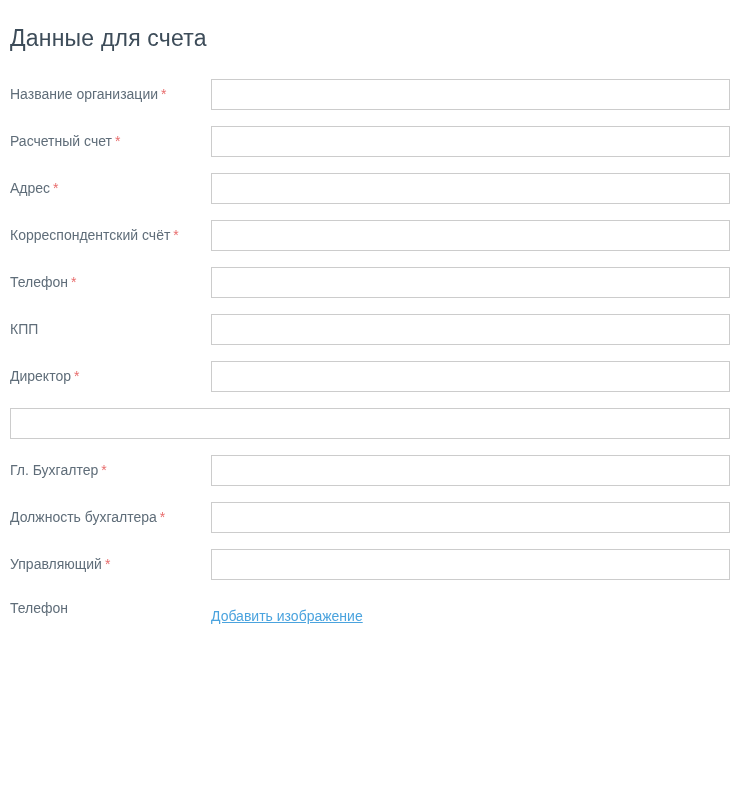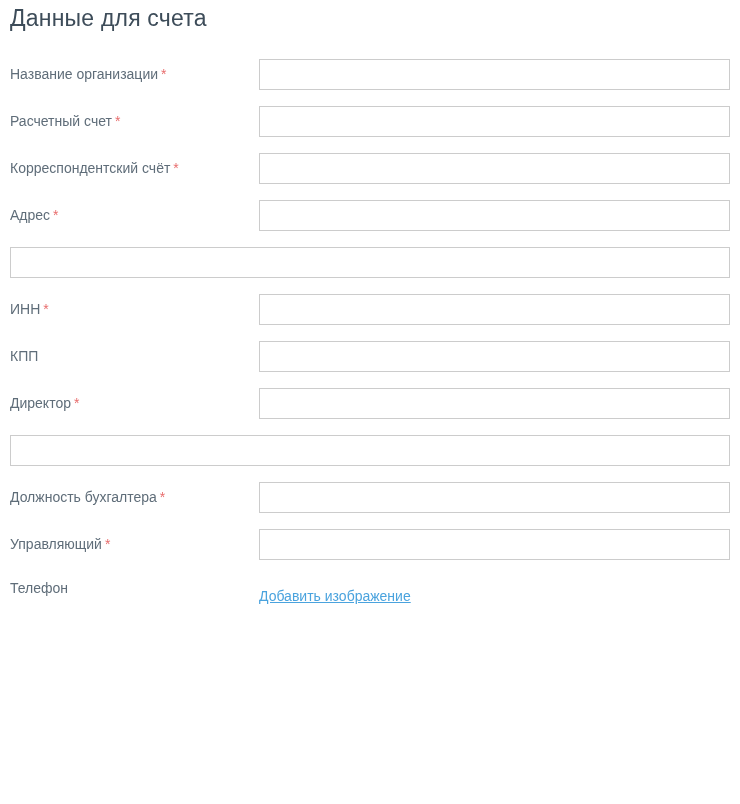--- a/index.html
+++ b/index.html
@@ -11,36 +11,35 @@
     --page-bg:#ffffff;
   }
   *{margin:0;padding:0;box-sizing:border-box;}
   html,body{
     width:740px;
     background:var(--page-bg);
     font-family:"Liberation Sans","DejaVu Sans",sans-serif;
   }
   body{height:804px;overflow:hidden;}
   .page{
-    padding:4px 10px 0 10px;
+    padding:24px 10px 0 10px;
     width:740px;
   }
   h1.page-title{
     font-size:23px;
     line-height:28px;
     font-weight:400;
     color:var(--title-color);
     margin:0 0 27px 0;
     letter-spacing:.2px;
   }
   .form-row{
     display:flex;
     align-items:flex-start;
     margin-bottom:16px;
-    gap:48px;
   }
   .label-cell{
     width:201px;
     flex:0 0 201px;
     padding-top:7px;
     padding-right:12px;
     font-size:14px;
     line-height:17px;
     color:var(--label-color);
   }
@@ -97,50 +96,45 @@
     <div class="label-cell">
       <span class="label-text">Расчетный счет</span><span class="req">*</span>
     </div>
     <div class="control">
       <input type="text" class="text-input" style="">
     </div>
   </div>
 
   <div class="form-row">
     <div class="label-cell">
+      <span class="label-text">Адрес</span><span class="req">*</span>
+    </div>
+    <div class="control">
+      <input type="text" class="text-input" style="">
+    </div>
+  </div>
+
+  <div class="form-row">
+    <div class="label-cell">
       <span class="label-text">Корреспондентский счёт</span><span class="req">*</span>
     </div>
     <div class="control">
       <input type="text" class="text-input" style="">
     </div>
   </div>
 
   <div class="form-row">
     <div class="label-cell">
-      <span class="label-text">Адрес</span><span class="req">*</span>
+      <span class="label-text">Телефон</span><span class="req">*</span>
     </div>
     <div class="control">
       <input type="text" class="text-input" style="">
     </div>
   </div>
 
-  <div class="form-row">
-    <div class="control">
-      <input type="text" class="text-input" style="">
-    </div>
-  </div>
-
-  <div class="form-row">
-    <div class="label-cell">
-      <span class="label-text">ИНН</span><span class="req">*</span>
-    </div>
-    <div class="control">
-      <input type="text" class="text-input" style="">
-    </div>
-  </div>
 
   <div class="form-row">
     <div class="label-cell">
       <span class="label-text">КПП</span>
     </div>
     <div class="control">
       <input type="text" class="text-input" style="">
     </div>
   </div>
 
@@ -154,20 +148,28 @@
       <input type="text" class="text-input" style="">
     </div>
   </div>
 
   <div class="form-row">
     <div class="control">
       <input type="text" class="text-input" style="">
     </div>
   </div>
 
+  <div class="form-row">
+    <div class="label-cell">
+      <span class="label-text">Гл. Бухгалтер</span><span class="req">*</span>
+    </div>
+    <div class="control">
+      <input type="text" class="text-input" style="">
+    </div>
+  </div>
 
   <div class="form-row">
     <div class="label-cell">
       <span class="label-text">Должность бухгалтера</span><span class="req">*</span>
     </div>
     <div class="control">
       <input type="text" class="text-input" style="">
     </div>
   </div>
 

